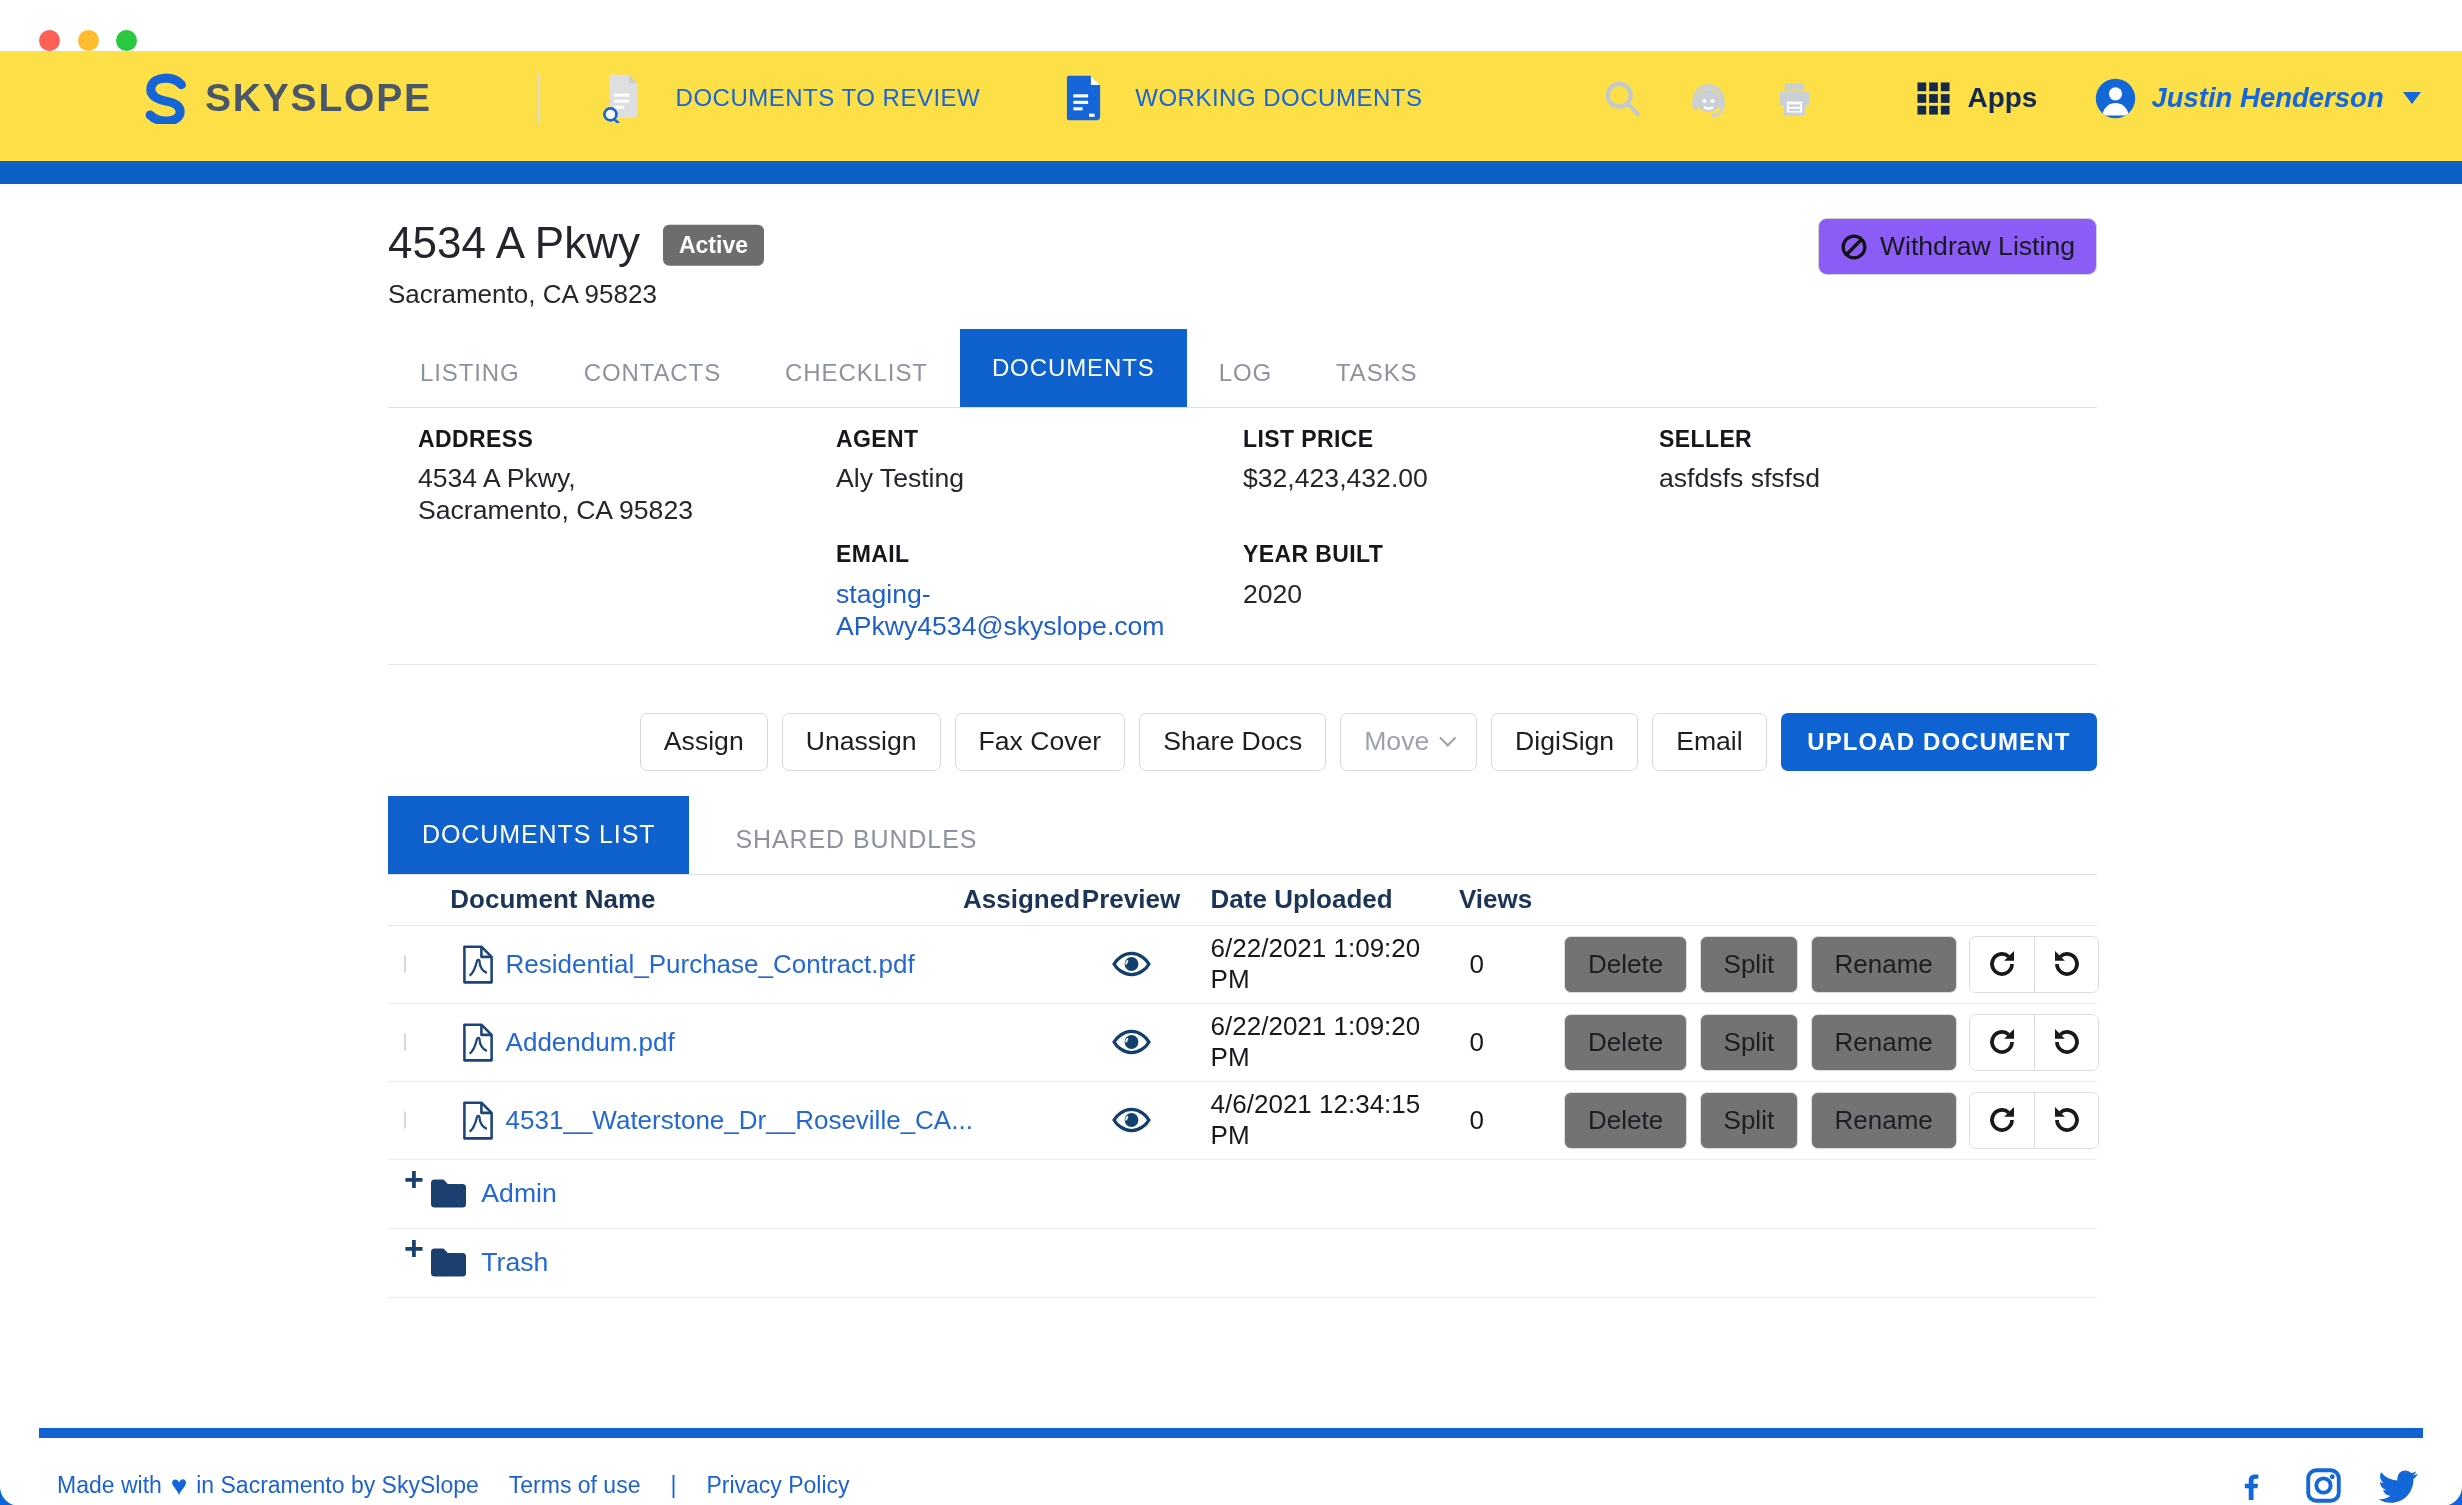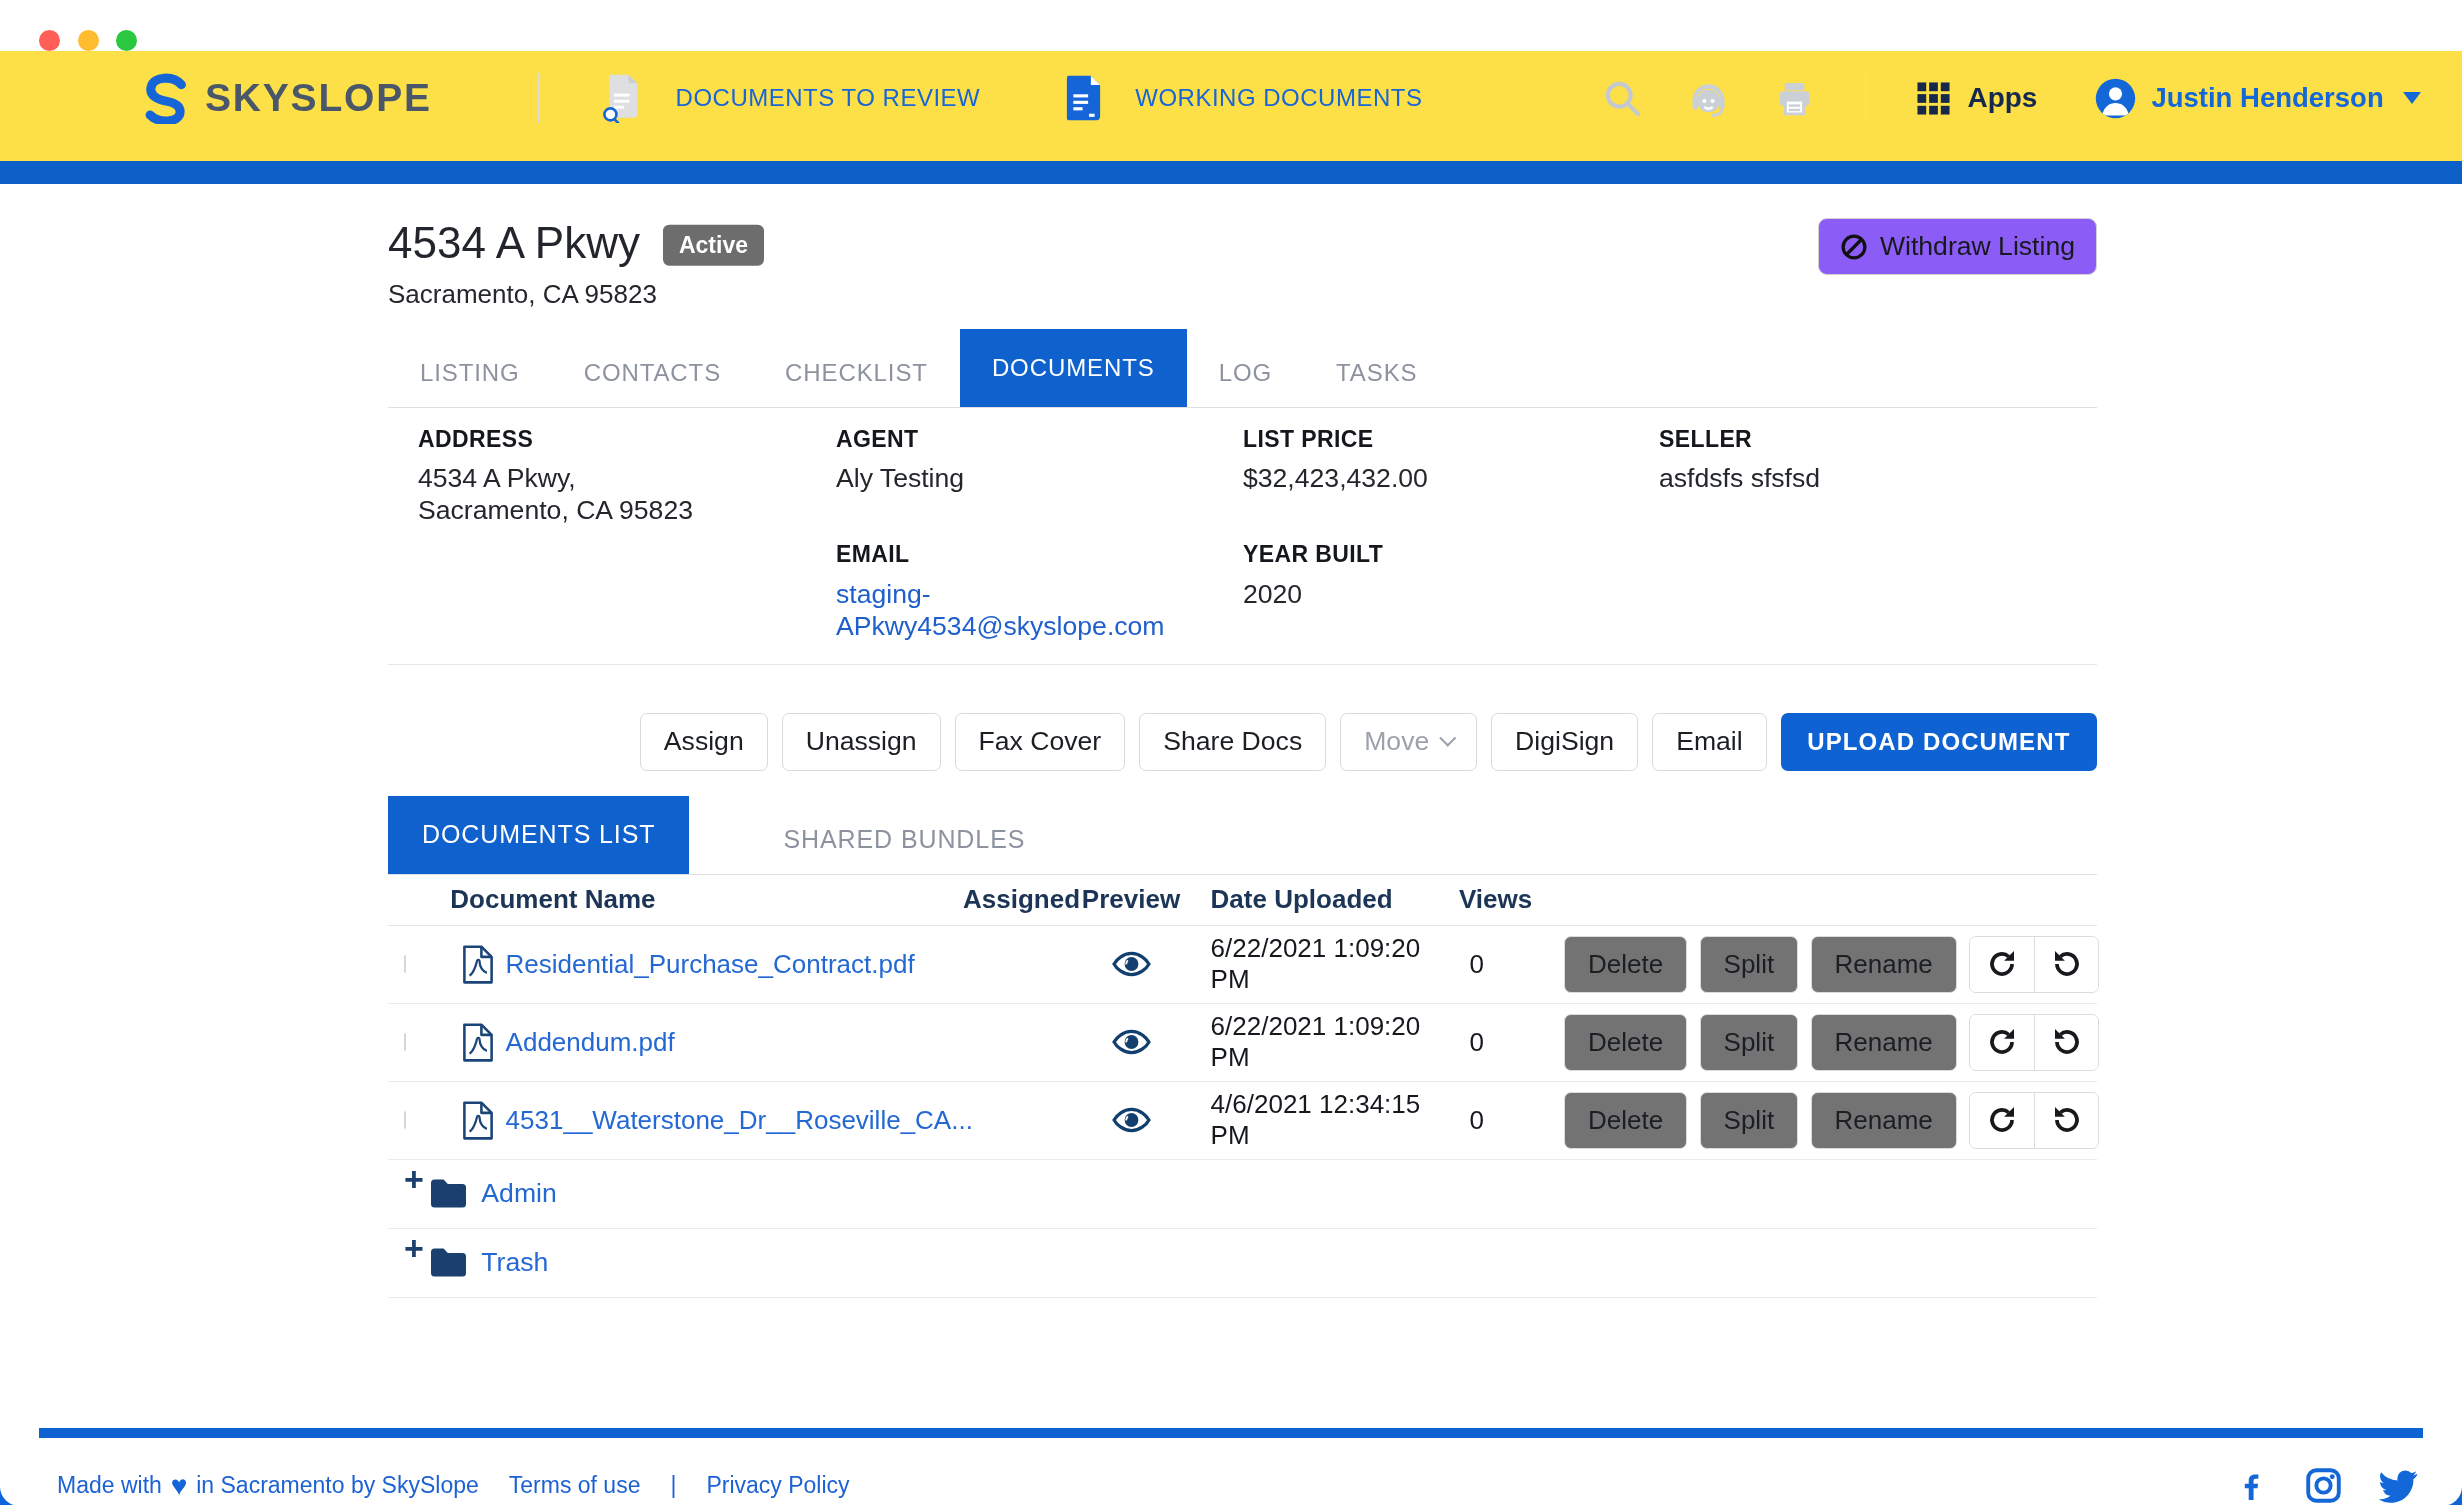--- a/index.html
+++ b/index.html
@@ -19,21 +19,21 @@
   .brand-text { font-size:39px; font-weight:700; color:#4A5669; letter-spacing:1.8px; }
   .vdiv { width:1.8px; height:50px; background:#D9DBDF; margin:0 62px 0 106px; }
   .nav-item { display:flex; align-items:center; gap:33px; margin-right:85px; cursor:pointer; }
   .nav-label { font-size:24px; font-weight:500; color:#1765D8; letter-spacing:0.5px; }
   .right-zone { margin-left:auto; display:flex; align-items:center; }
   .toolicon { margin-left:46px; display:flex; }
   .vdiv2 { width:1.8px; height:50px; background:#D9DBDF; margin:0 50px 0 51px; }
   .apps { display:flex; align-items:center; gap:16px; cursor:pointer; }
   .apps-label { font-size:28px; font-weight:700; color:#14294D; }
   .user { display:flex; align-items:center; gap:14px; margin-left:57px; cursor:pointer; }
-  .user-name { font-size:27.5px; font-weight:700; color:#1467D8; }
+  .user-name { font-size:27.5px; font-weight:700; color:#1467D8;font-style:italic; }
   .caret { width:0; height:0; border-left:9.7px solid transparent; border-right:9.7px solid transparent; border-top:12.4px solid #1467D8; margin-left:5.3px; }
   .blue-bar { height:23px; background:#0D5FC8; }
 
   
   .content { flex:1; display:flex; flex-direction:column; }
   .inner { width:1709px; margin-left:388px; }
   .title-row { margin-top:34px; display:flex; justify-content:space-between; align-items:flex-start; }
   .prop-title { font-size:44px; font-weight:400; color:#22252B; display:flex; align-items:center; gap:23px; }
   .badge { background:#6D6D6D; color:#fff; font-size:23px; font-weight:700; border-radius:6.2px; padding:7px 16px; transform:translateY(1.8px); }
   .prop-sub { font-size:26px; color:#24272C; margin-top:10.6px; }
@@ -50,21 +50,21 @@
   .f-value { font-size:26.6px; color:#23262B; margin-top:10.6px; line-height:1.2; }
   .link { color:#1E5FCC; cursor:pointer; }
 
   .actions { margin-top:48px; display:flex; justify-content:flex-end; gap:14px; }
   .btn { background:#fff; border:1.8px solid #D6D9DE; border-radius:7px; height:58px; padding:0 23px;
          display:flex; align-items:center; gap:12.4px; font-size:26.6px; color:#1B1E23; cursor:pointer; }
   .btn.disabled { color:#9BA2AB; }
   .chev { width:11.5px; height:11.5px; border-right:2.7px solid #9BA2AB; border-bottom:2.7px solid #9BA2AB; transform:rotate(45deg) translate(-2.7px,-2.7px); }
   .btn-primary { background:#0F62D2; border:none; color:#fff; font-size:24px; font-weight:700; letter-spacing:1.1px; padding:0 26.6px; }
 
-  .doc-tabs { margin-top:25px; display:flex; align-items:flex-end; border-bottom:1.8px solid #DDE0E4;gap:48px; }
+  .doc-tabs { margin-top:25px; display:flex; align-items:flex-end; border-bottom:1.8px solid #DDE0E4; }
   .doctab { height:69px; display:flex; align-items:center; padding:0 46px; font-size:25px; letter-spacing:0.9px; color:#8C939E; cursor:pointer; }
   .doctab.active { height:78px; background:#0F62CE; color:#fff; padding:0 34px; }
 
   .grid-row { display:grid; grid-template-columns:57px 518px 115px 106px 275px 89px 1fr; align-items:center; }
   .thead { height:51px; border-bottom:1.8px solid #E2E5E9; font-size:26px; font-weight:700; color:#1C3557; }
   .th-name { grid-column:2; padding-left:5.3px; }
   .th-c { text-align:center; }
   .th-date { padding-left:26.6px; }
   .trow { height:78px; border-bottom:1.8px solid #E9EBEE; }
   .checkbox { width:24px; height:24px; border:1.8px solid #D4D8DE; border-radius:5.3px; background:#fff; margin-left:16px; cursor:pointer; }

